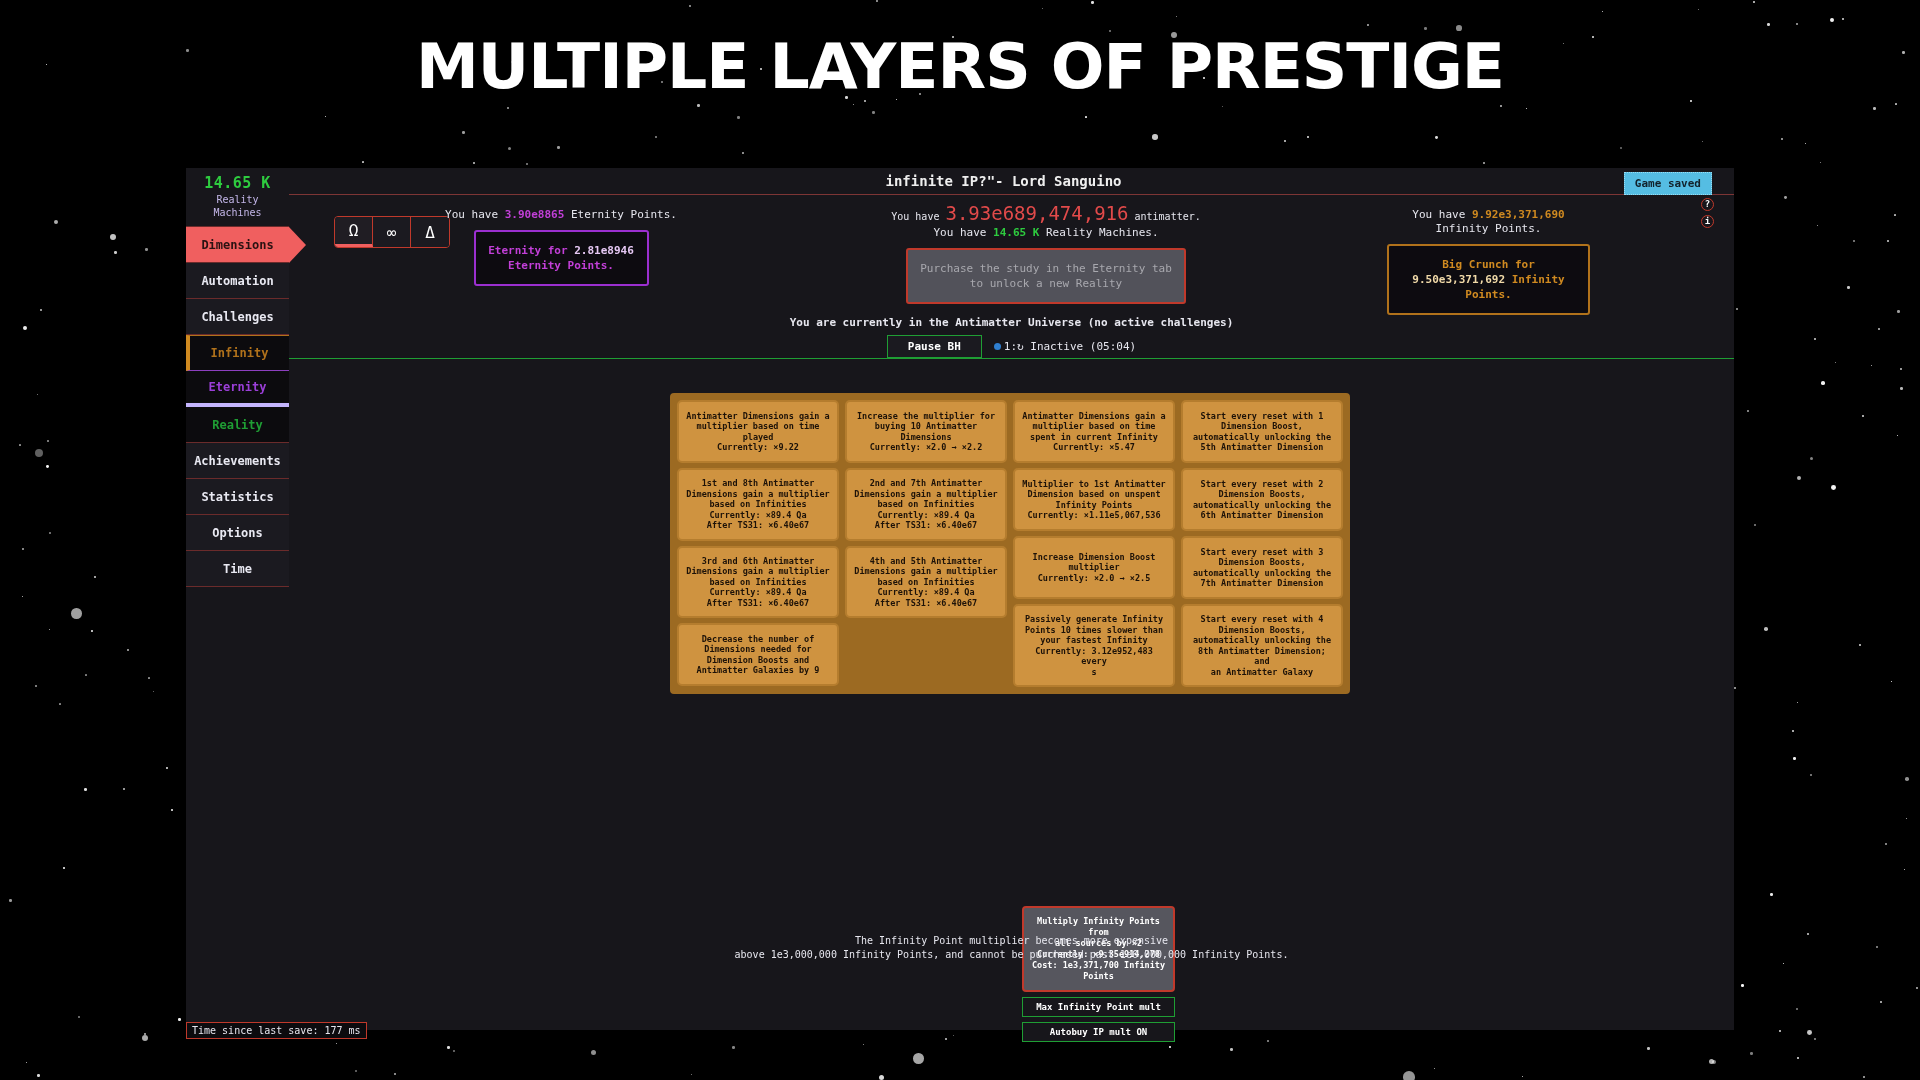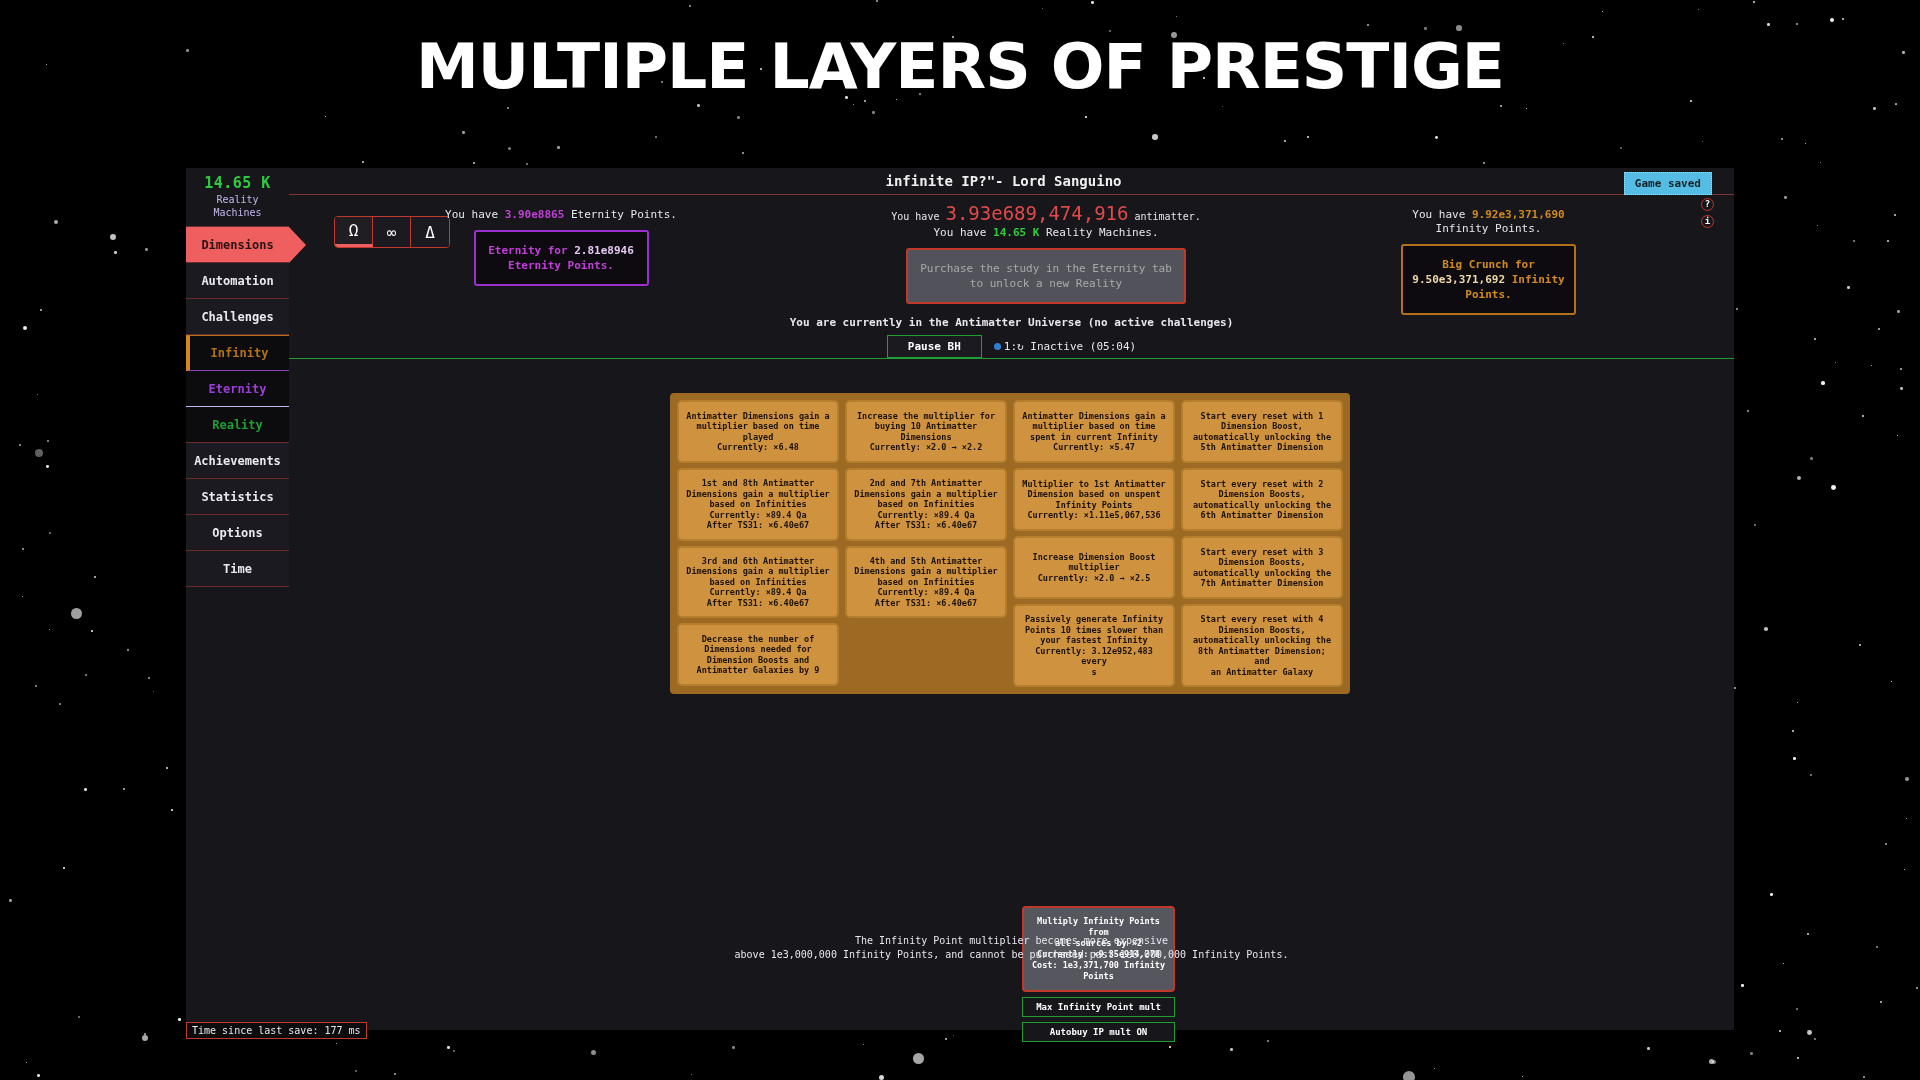--- a/index.html
+++ b/index.html
@@ -45,21 +45,21 @@
   }
   .nav-item.active {
     background:#f05f5f; color:#2a1212;
   }
   .nav-item.active::after{
     content:""; position:absolute; right:-17px; top:0;
     border-top:18px solid transparent; border-bottom:18px solid transparent;
     border-left:17px solid #f05f5f;
   }
   .nav-item.infinity { color:#b1721b; background:#0c0b0e; border-top:1px solid #b1721b; border-bottom:1px solid #8c3fbf;}
-  .nav-item.eternity { color:#9b3fd8; background:#0c0b0e; border-bottom:1px solid #c4b5fd;text-align:center;}
+  .nav-item.eternity { color:#9b3fd8; background:#0c0b0e; border-bottom:4px solid #c4b5fd;text-align:center;}
   .nav-item.reality  { color:#1f9e34; background:#0c0b0e; border-bottom:1px solid #6b2b2b;}
   #sidebar .nav-item.infinity { border-left:4px solid #d08a20; }
 
   
   #titlebar {
     position:absolute; left:103px; top:0; width:1445px; height:27px;
     border-bottom:1px solid #7d3535; display:flex; align-items:center;
   }
   #quote { font-size:14px; font-weight:bold; color:#efefef; margin-left:-16px; }
   #game-saved {
@@ -91,21 +91,21 @@
   .am-small { font-size:10px; }
   .rm-val { color:#2ecc3f; font-weight:bold; }
   .ip-val { color:#d08a20; font-weight:bold; }
 
   .big-btn {
     margin:8px auto 0; padding:11px 8px; font-size:11px; line-height:15px;
     text-align:center; cursor:pointer; border-radius:3px;
   }
   #eternity-btn { width:175px; border:2px solid #9b2fd0; color:#c23fd8; font-weight:bold; background:#0d0b10;}
   #reality-btn  { width:280px; border:2px solid #c0392b; color:#a8a8ae; background:#52525a; font-weight:normal;}
-  #crunch-btn   { width:175px; border:2px solid #b1721b; color:#d08a20; font-weight:bold; background:#0d0b10;}
+  #crunch-btn   { width:203px; border:2px solid #b1721b; color:#d08a20; font-weight:bold; background:#0d0b10;}
 
   
   #chal-line { position:absolute; left:103px; top:148px; width:1445px; text-align:center;
      font-size:11px; font-weight:bold; color:#e7e7ef;}
   #bh-row { position:absolute; left:103px; top:167px; width:1445px; display:flex;
      justify-content:center; align-items:center; gap:12px; }
   #pause-bh { border:1px solid #1f9e34; background:#1b1a20; color:#fff;
      font-size:11px; font-weight:bold; padding:4px 20px; cursor:pointer; }
   #bh-state { font-size:11px; color:#e7e7ef; display:flex; align-items:center; gap:3px;}
   .bh-dot { width:7px; height:7px; border-radius:50%; background:#2f7fd0; display:inline-block;}
@@ -726,21 +726,21 @@
       </div>
     </div>
     <div id="green-rule"></div>
 
     <div id="grid">
         <div class="col">
           <div class="upg">
             <span>Antimatter Dimensions gain a</span>
             <span>multiplier based on time</span>
             <span>played</span>
-            <span>Currently: ×6.48</span>
+            <span>Currently: ×9.22</span>
           </div>
           <div class="upg">
             <span>1st and 8th Antimatter</span>
             <span>Dimensions gain a multiplier</span>
             <span>based on Infinities</span>
             <span>Currently: ×89.4 Qa</span>
             <span>After TS31: ×6.40e67</span>
           </div>
           <div class="upg">
             <span>3rd and 6th Antimatter</span>

